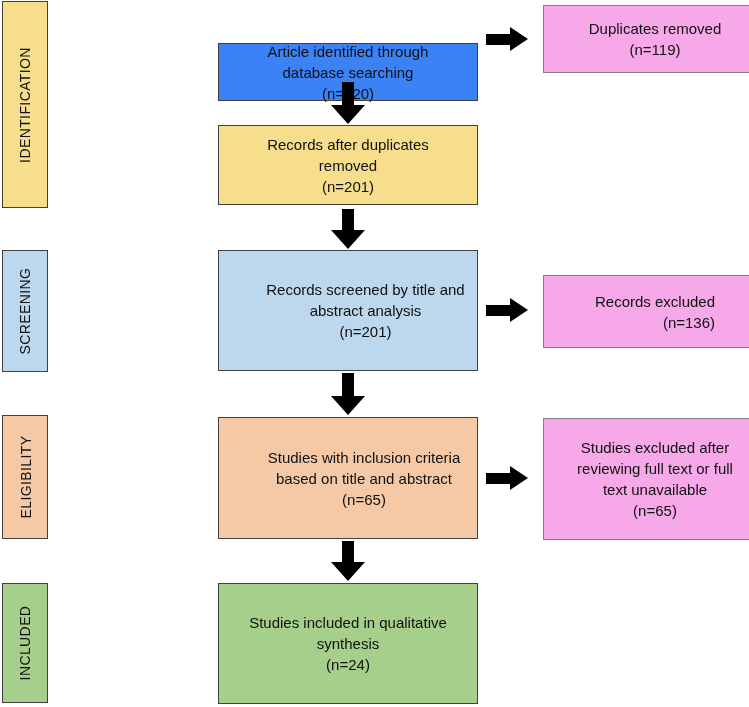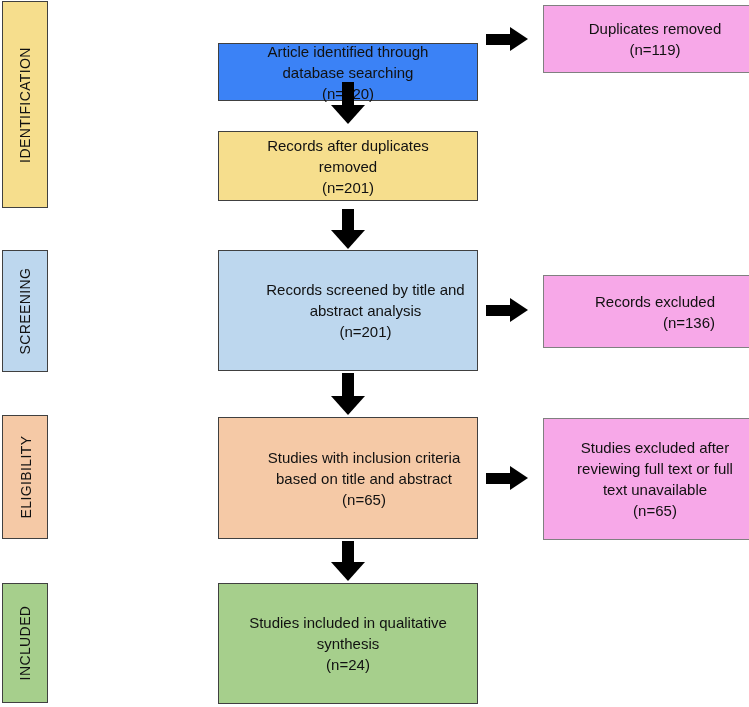--- a/index.html
+++ b/index.html
@@ -97,21 +97,21 @@
   <div class="box stage-label" style="top: 415px; height: 124px; background-color: rgb(245, 201, 166);">
     <span>ELIGIBILITY</span>
   </div>
   <div class="box stage-label" style="top: 583px; height: 120px; background-color: rgb(166, 207, 140);">
     <span>INCLUDED</span>
   </div>
 
   <div class="box main-box" style="top: 2px; height: 58px; background-color: #3b82f6; margin-top: 41px;">Article identified through
 database searching
 (n=320)</div>
-  <div class="box main-box" style="top: 131px; height: 70px; background-color: rgb(246, 222, 141);">Records after duplicates
+  <div class="box main-box" style="top: 125px; height: 80px; background-color: rgb(246, 222, 141);">Records after duplicates
 removed
 (n=201)</div>
   <div class="box main-box" style="top: 250px; height: 121px; background-color: rgb(189, 215, 238); padding-left: 43px;">Records screened by title and
 abstract analysis
 (n=201)</div>
   <div class="box main-box" style="top: 417px; height: 122px; background-color: rgb(245, 201, 166); padding-left: 40px;">Studies with inclusion criteria
 based on title and abstract
 (n=65)</div>
   <div class="box main-box" style="top: 583px; height: 121px; background-color: rgb(166, 207, 140);">Studies included in qualitative
 synthesis

